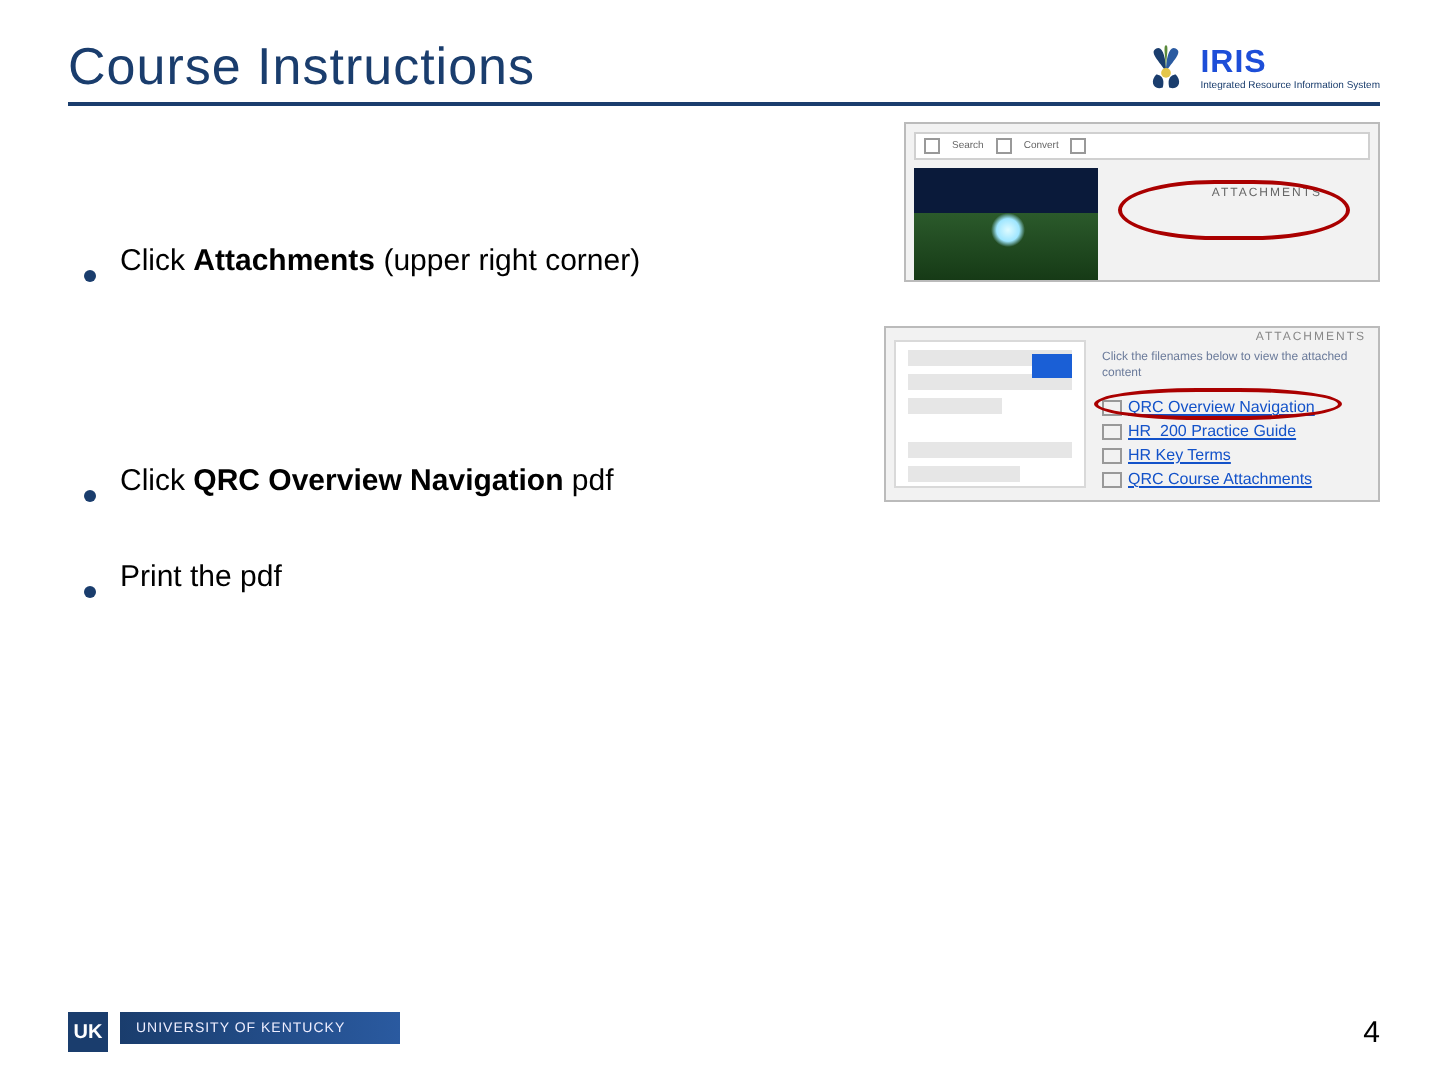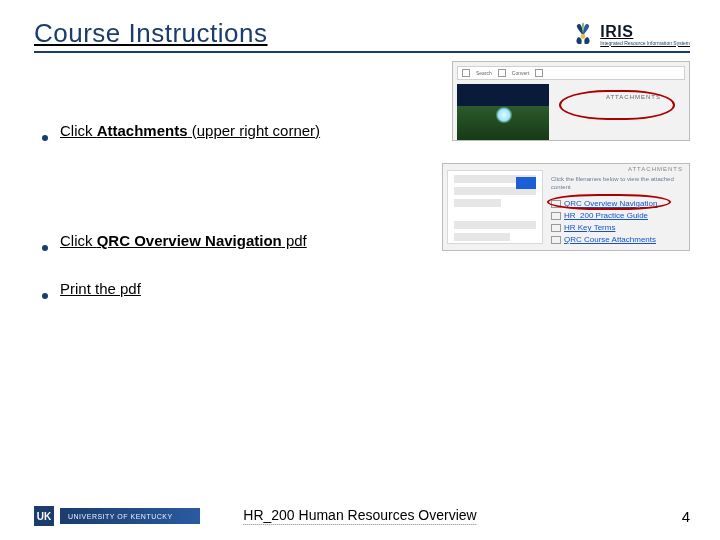--- a/index.html
+++ b/index.html
@@ -10,21 +10,20 @@
     font-family: Verdana, Geneva, sans-serif;
     color: #000;
     position: relative;
     overflow: hidden;
   }
   .slide {
     width: 720px;
     height: 540px;
     padding: 18px 30px 0 34px;
     position: relative;
-    text-decoration: underline;
   }
   .title-row {
     display: flex;
     justify-content: space-between;
     align-items: flex-end;
     border-bottom: 2px solid #1a3d6d;
     padding-bottom: 2px;
     margin-bottom: 14px;
   }
   .title {
@@ -37,21 +36,21 @@
     display: flex;
     align-items: center;
     gap: 4px;
     padding-bottom: 2px;
   }
   .iris-glyph {
     width: 26px; height: 26px;
     position: relative;
   }
   .iris-glyph svg { width: 100%; height: 100%; }
-  .iris-text { font-size: 16px; font-weight: bold; color: #0f172a; letter-spacing: 0.5px; }
+  .iris-text { font-size: 16px; font-weight: bold; color: #1d4ed8; letter-spacing: 0.5px; }
   .iris-sub { font-size: 5px; color: #1a3d6d; display:block; line-height:1; }
   .bullets { list-style: none; }
   .bullets > li {
     display: flex;
     align-items: flex-end;
     gap: 12px;
     margin-bottom: 28px;
   }
   .bullet-dot {
     width: 6px; height: 6px; border-radius: 50%;
@@ -126,21 +125,21 @@
     position:absolute; left:104px; top:30px; width:124px; height:16px;
     border:2px solid #a00; border-radius: 50%/60%;
   }
 
   .footer {
     position:absolute; left:0; right:0; bottom:14px;
     display:flex; align-items:center; justify-content:space-between;
     padding: 0 30px 0 34px;
   }
   .uk-logo {
-    display:flex; align-items:center; gap:6px;
+    display:flex; gap:6px;
   }
   .uk-block {
     width:20px;height:20px;background:#1a3d6d;color:#fff;
     font-size:10px;font-weight:bold;display:flex;align-items:center;justify-content:center;
   }
   .uk-bar {
     height:16px; background:linear-gradient(90deg,#1a3d6d,#2a5aa0);
     color:#eef; font-size:7px; letter-spacing:0.5px; padding:0 8px;
     display:flex;align-items:center; width:140px;
   }
@@ -233,16 +232,15 @@
     </li>
 
 
   </ul>
 
   <div class="footer">
     <div class="uk-logo">
       <div class="uk-block">UK</div>
       <div class="uk-bar">UNIVERSITY OF KENTUCKY</div>
     </div>
-    <div class="footer-title">HR_200 Human Resources Overview</div>
     <div class="page-num">4</div>
   </div>
 </div>
 
 </body></html>

